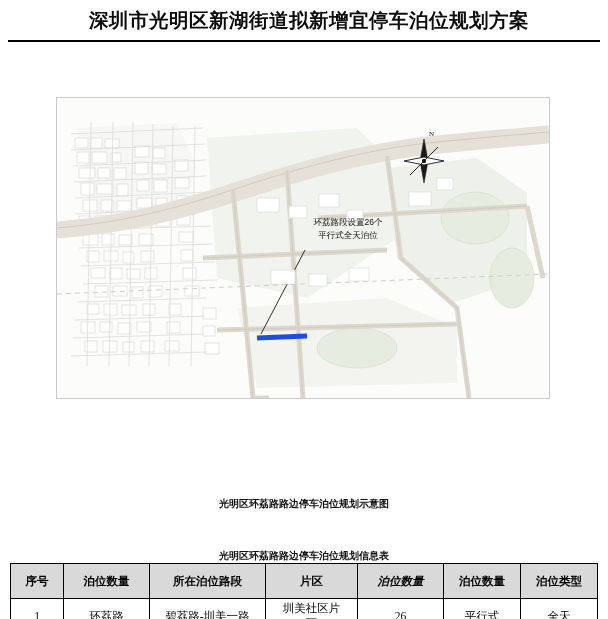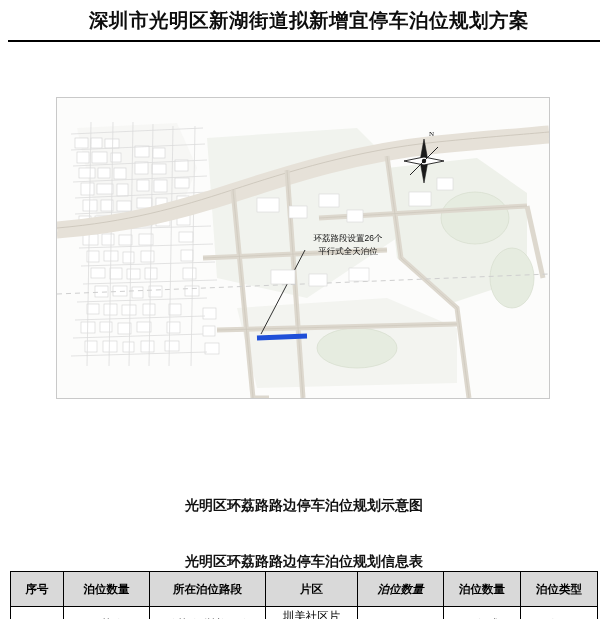--- a/index.html
+++ b/index.html
@@ -48,21 +48,21 @@
     height: 300px;
     background: #fdfdfd;
     border: 1px solid #c9c9c9;
     overflow: hidden;
   }
   .map-svg { display: block; }
 
   .map-callout {
     position: absolute;
     left: 296px;
-    top: 190px;
+    top: 174px;
     width: 104px;
     font-family: "Liberation Sans", sans-serif;
     font-size: 8.5px;
     line-height: 1.45;
     color: #111;
     text-align: center;
     white-space: pre-line;
   }
 
   
@@ -72,21 +72,21 @@
     top: 85px;
     width: 52px;
     height: 72px;
   }
 
   
   .caption {
     text-align: center;
     font-family: "Liberation Serif", serif;
     font-weight: bold;
-    font-size: 14px;
+    font-size: 10px;
     color: #111;
   }
   .caption-map { margin-top: 100px; }
   .caption-table { margin-top: 38px; }
 
   
   .table-wrap {
     padding: 0 10px;
   }
   table.parking {

